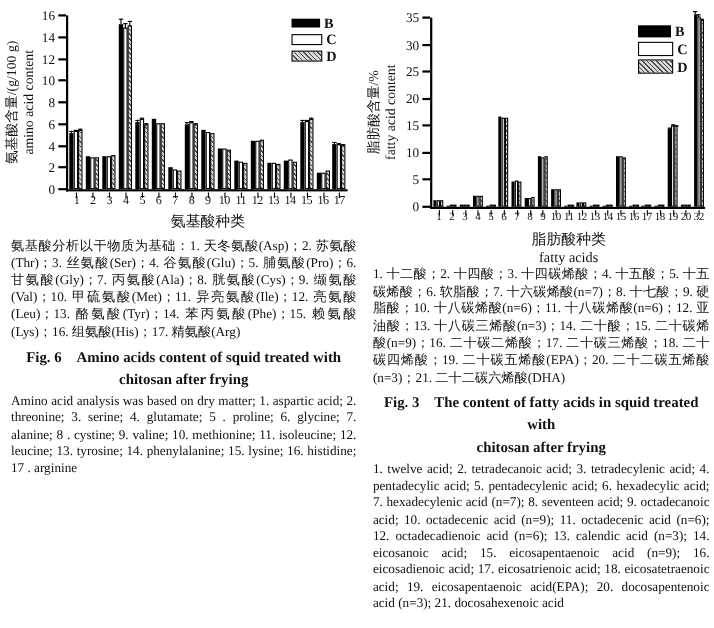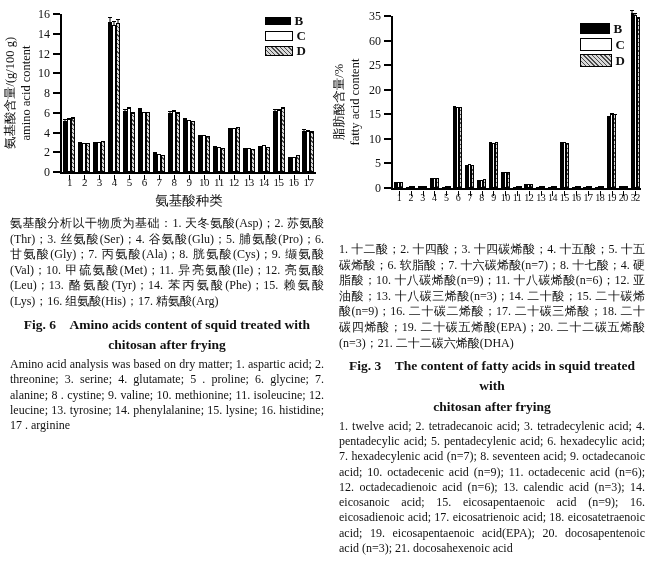--- a/index.html
+++ b/index.html
@@ -288,21 +288,21 @@
           <div class="ylab" style="top: 141.429px;">5</div>
           <div class="ytick" style="top: 121.857px;"></div>
           <div class="ylab" style="top: 116.857px;">10</div>
           <div class="ytick" style="top: 97.2857px;"></div>
           <div class="ylab" style="top: 92.2857px;">15</div>
           <div class="ytick" style="top: 72.7143px;"></div>
           <div class="ylab" style="top: 67.7143px;">20</div>
           <div class="ytick" style="top: 48.1429px;"></div>
           <div class="ylab" style="top: 43.1429px;">25</div>
           <div class="ytick" style="top: 23.5714px;"></div>
-          <div class="ylab" style="top: 18.5714px;">60</div>
+          <div class="ylab" style="top: 18.5714px;">30</div>
           <div class="ytick" style="top: -1px;"></div>
           <div class="ylab" style="top: -6px; text-align: right;">35</div>
           <div class="groups">
             <div class="group">
               <div class="xtick"></div>
               <div class="bar sw-black" style="height: 6.38857px; width: 3px;"></div>
               <div class="bar sw-white" style="height: 6.38857px; width: 3px;"></div>
               <div class="bar sw-hatch" style="height: 6.38857px; width: 3px;"></div>
             </div>
             <div class="group">
@@ -460,20 +460,24 @@
             <div class="xcell">13</div>
             <div class="xcell">14</div>
             <div class="xcell">15</div>
             <div class="xcell">16</div>
             <div class="xcell">17</div>
             <div class="xcell">18</div>
             <div class="xcell">19</div>
             <div class="xcell">20</div>
             <div class="xcell">32</div>
           </div>
+          <div class="xtitle" style="top: 194px; width: 248px;">
+            <div class="cn">脂肪酸种类</div>
+            <div class="en">fatty acids</div>
+          </div>
           <div class="ytitle" style="left: -45px; top: 86px;">
             <div class="cn">脂肪酸含量/%</div>
             <div class="en">fatty acid content</div>
           </div>
           <div class="legend" style="top: 6px; right: 16px;">
             <div class="lrow" style="margin-bottom: 3px;">
               <span class="lswatch sw-black" style="width: 30px; height: 11px;"></span>
               <span class="llabel">B</span>
             </div>
             <div class="lrow" style="margin-bottom: 3px;">
@@ -481,18 +485,18 @@
               <span class="llabel">C</span>
             </div>
             <div class="lrow" style="margin-bottom: 3px;">
               <span class="lswatch sw-hatch" style="width: 30px; height: 11px;"></span>
               <span class="llabel">D</span>
             </div>
           </div>
         </div>
       </div>
 
-    <p class="notes-cn">1. 十二酸；2. 十四酸；3. 十四碳烯酸；4. 十五酸；5. 十五碳烯酸；6. 软脂酸；7. 十六碳烯酸(n=7)；8. 十七酸；4. 硬脂酸；10. 十八碳烯酸(n=9)；11. 十八碳烯酸(n=6)；12. 亚油酸；13. 十八碳三烯酸(n=3)；14. 二十酸；15. 二十碳烯酸(n=9)；16. 二十碳二烯酸；17. 二十碳三烯酸；18. 二十碳四烯酸；19. 二十碳五烯酸(EPA)；20. 二十二碳五烯酸(n=3)；21. 二十二碳六烯酸(DHA)</p>
+    <p class="notes-cn">1. 十二酸；2. 十四酸；3. 十四碳烯酸；4. 十五酸；5. 十五碳烯酸；6. 软脂酸；7. 十六碳烯酸(n=7)；8. 十七酸；9. 硬脂酸；10. 十八碳烯酸(n=6)；11. 十八碳烯酸(n=6)；12. 亚油酸；13. 十八碳三烯酸(n=3)；14. 二十酸；15. 二十碳烯酸(n=9)；16. 二十碳二烯酸；17. 二十碳三烯酸；18. 二十碳四烯酸；19. 二十碳五烯酸(EPA)；20. 二十二碳五烯酸(n=3)；21. 二十二碳六烯酸(DHA)</p>
     <h4 class="cap-en"><span>Fig. 3　The content of fatty acids in squid treated with</span><br><span>chitosan after frying</span></h4>
     <p class="notes-en">1. twelve acid; 2. tetradecanoic acid; 3. tetradecylenic acid; 4. pentadecylic acid; 5. pentadecylenic acid; 6. hexadecylic acid; 7. hexadecylenic acid (n=7); 8. seventeen acid; 9. octadecanoic acid; 10. octadecenic acid (n=9); 11. octadecenic acid (n=6); 12. octadecadienoic acid (n=6); 13. calendic acid (n=3); 14. eicosanoic acid; 15. eicosapentaenoic acid (n=9); 16. eicosadienoic acid; 17. eicosatrienoic acid; 18. eicosatetraenoic acid; 19. eicosapentaenoic acid(EPA); 20. docosapentenoic acid (n=3); 21. docosahexenoic acid</p>
   </div>
 
 </div>
 
 </body></html>

